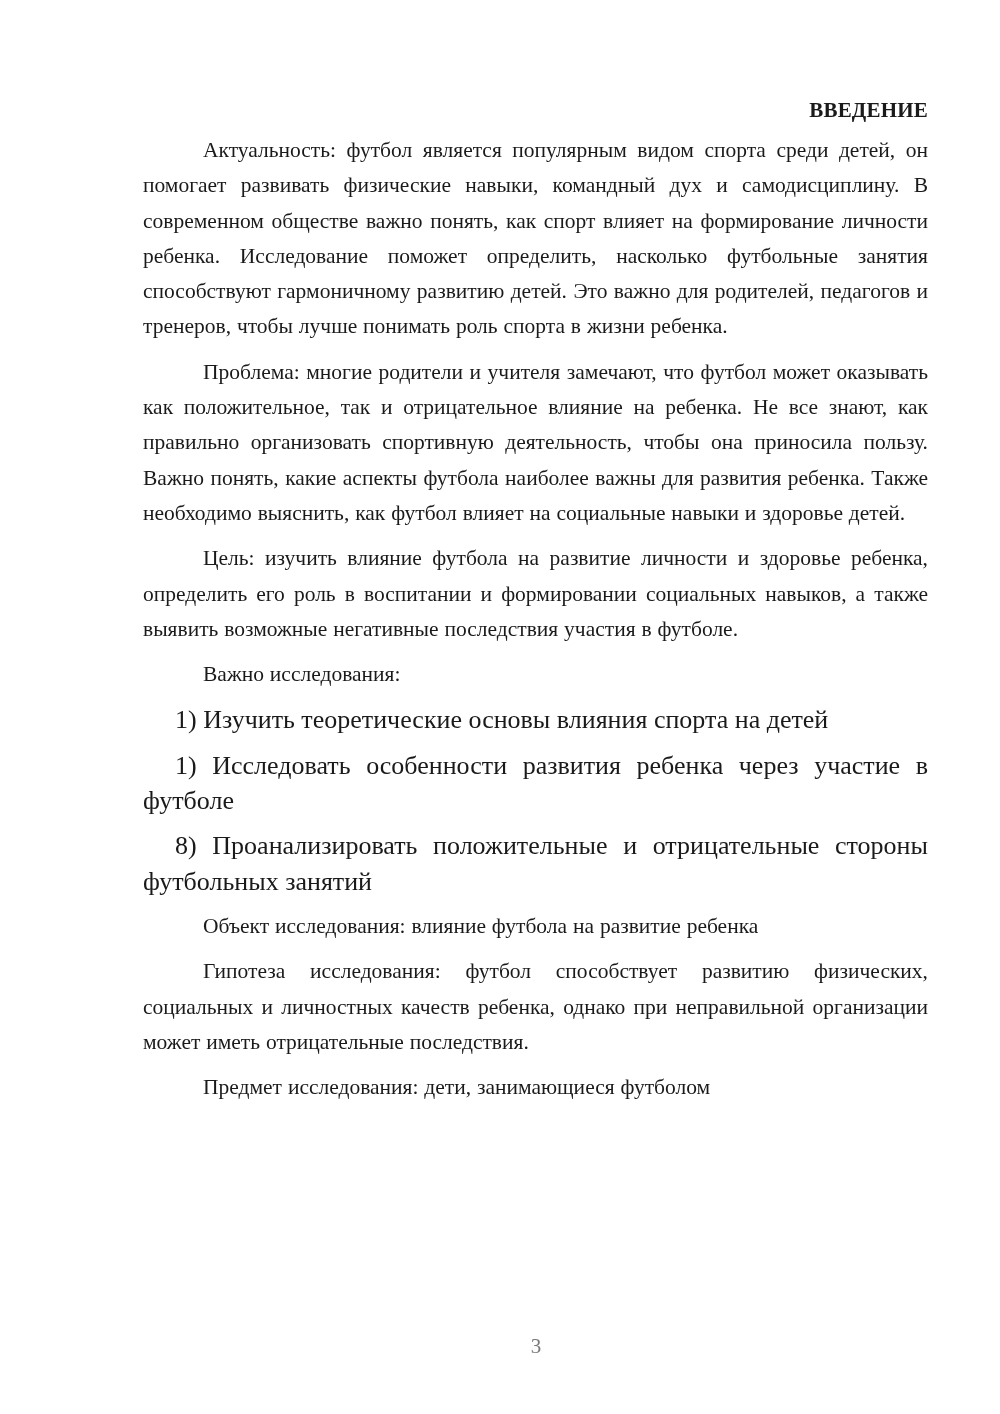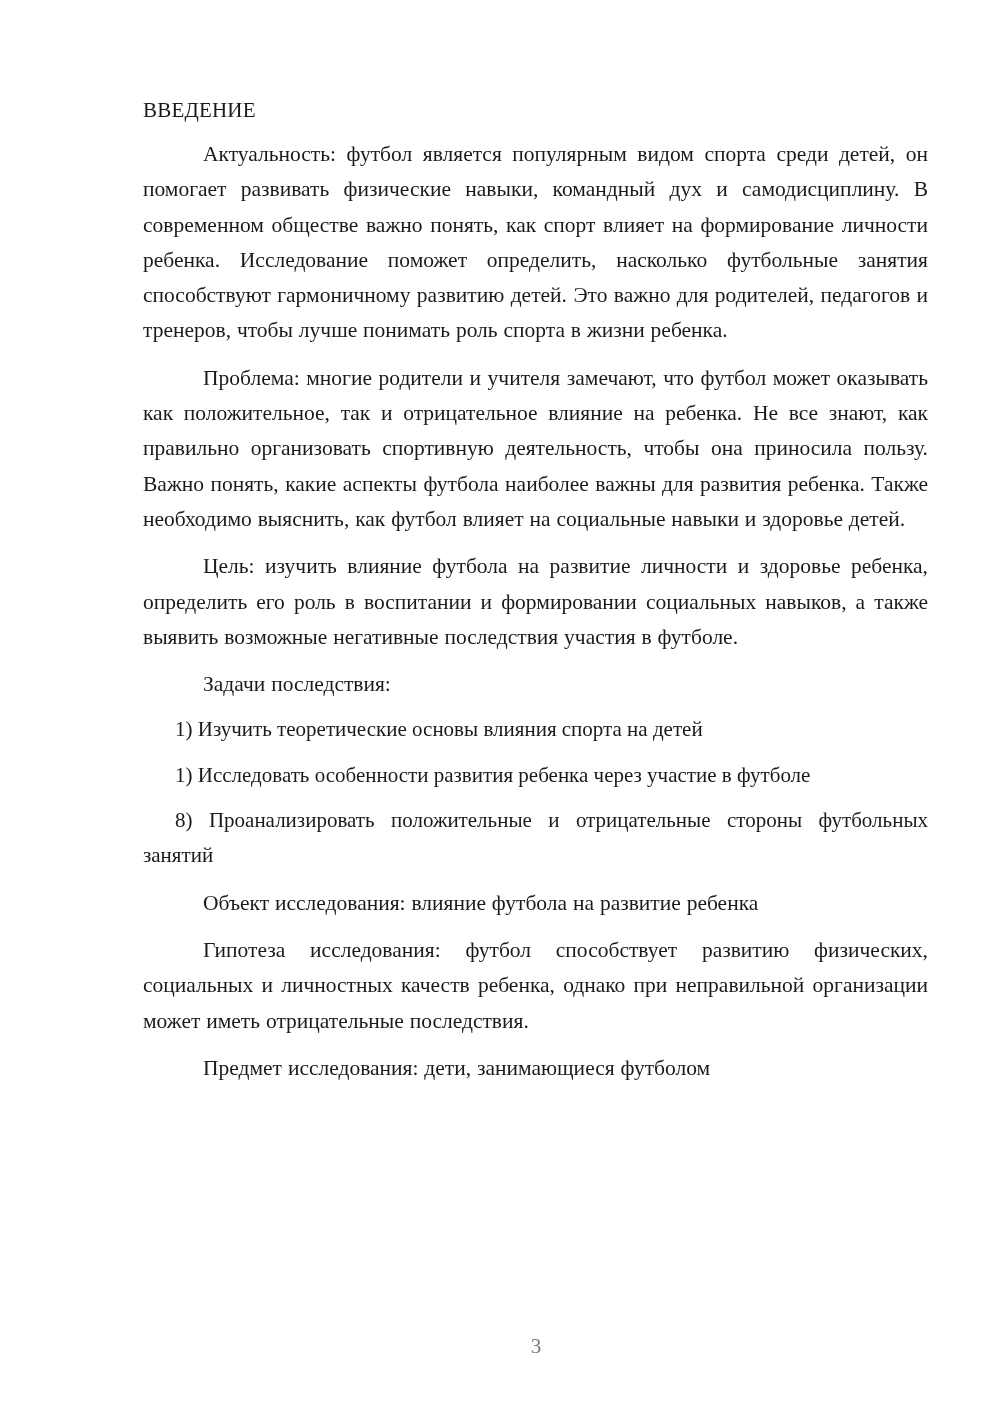--- a/index.html
+++ b/index.html
@@ -15,38 +15,38 @@
       font-family: "Liberation Serif", "DejaVu Serif", serif;
       color: #1a1a1a;
     }
     .page {
       position: absolute;
       left: 143px;
       top: 95px;
       width: 785px;
     }
     .heading {
-      text-align: left;
-      font-weight: normal;
+      text-align: right;
+      font-weight: bold;
       font-size: 21px;
       line-height: 30px;
       margin: 0 0 8px 0;
       padding-left: 0;
       letter-spacing: 0.2px;
     }
     .para {
       font-size: 21.5px;
       line-height: 35.3px;
       text-align: justify;
       text-indent: 60px;
-      margin: 12px 0 10px 0;
+      margin: 4px 0 10px 0;
       word-spacing: 0.5px;
     }
     .task {
-      font-size: 21px;
+      font-size: 26px;
       line-height: 35.3px;
       text-align: justify;
       text-indent: 32px;
       margin: 0 0 10px 0;
     }
     .page-number {
       position: absolute;
       left: 0;
       width: 1000px;
       top: 1334px;
@@ -62,21 +62,21 @@
 
 <div class="page">
   <div class="heading">ВВЕДЕНИЕ</div>
 
   <p class="para">Актуальность: футбол является популярным видом спорта среди детей, он помогает развивать физические навыки, командный дух и самодисциплину. В современном обществе важно понять, как спорт влияет на формирование личности ребенка. Исследование поможет определить, насколько футбольные занятия способствуют гармоничному развитию детей. Это важно для родителей, педагогов и тренеров, чтобы лучше понимать роль спорта в жизни ребенка.</p>
 
   <p class="para">Проблема: многие родители и учителя замечают, что футбол может оказывать как положительное, так и отрицательное влияние на ребенка. Не все знают, как правильно организовать спортивную деятельность, чтобы она приносила пользу. Важно понять, какие аспекты футбола наиболее важны для развития ребенка. Также необходимо выяснить, как футбол влияет на социальные навыки и здоровье детей.</p>
 
   <p class="para">Цель: изучить влияние футбола на развитие личности и здоровье ребенка, определить его роль в воспитании и формировании социальных навыков, а также выявить возможные негативные последствия участия в футболе.</p>
 
-  <p class="para">Задачи последствия:</p>
+  <p class="para">Важно исследования:</p>
 
   <div>
     <p class="task">1) Изучить теоретические основы влияния спорта на детей</p>
     <p class="task">1) Исследовать особенности развития ребенка через участие в футболе</p>
     <p class="task">8) Проанализировать положительные и отрицательные стороны футбольных занятий</p>
   </div>
 
   <p class="para">Объект исследования: влияние футбола на развитие ребенка</p>
 
   <p class="para">Гипотеза исследования: футбол способствует развитию физических, социальных и личностных качеств ребенка, однако при неправильной организации может иметь отрицательные последствия.</p>

